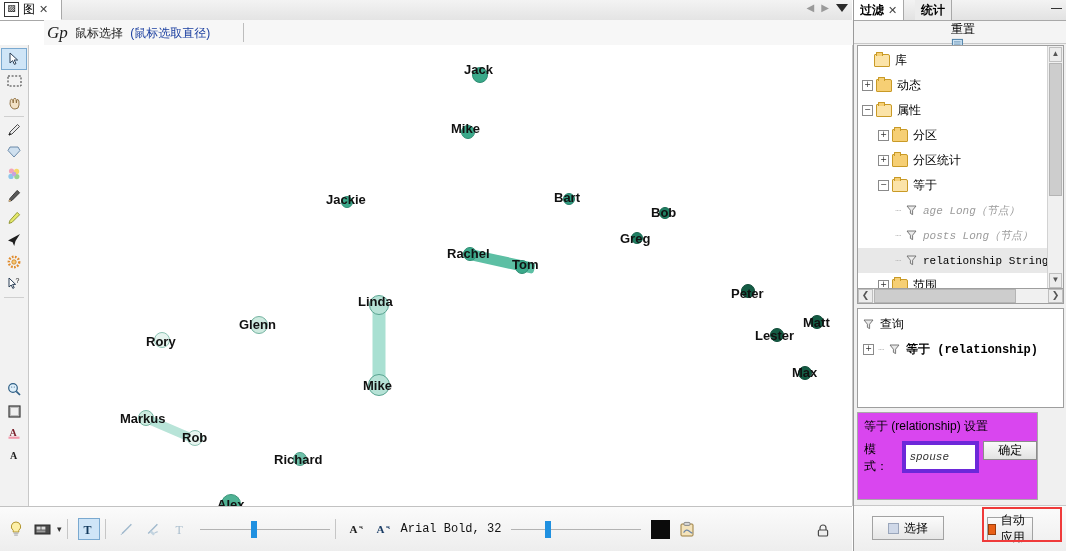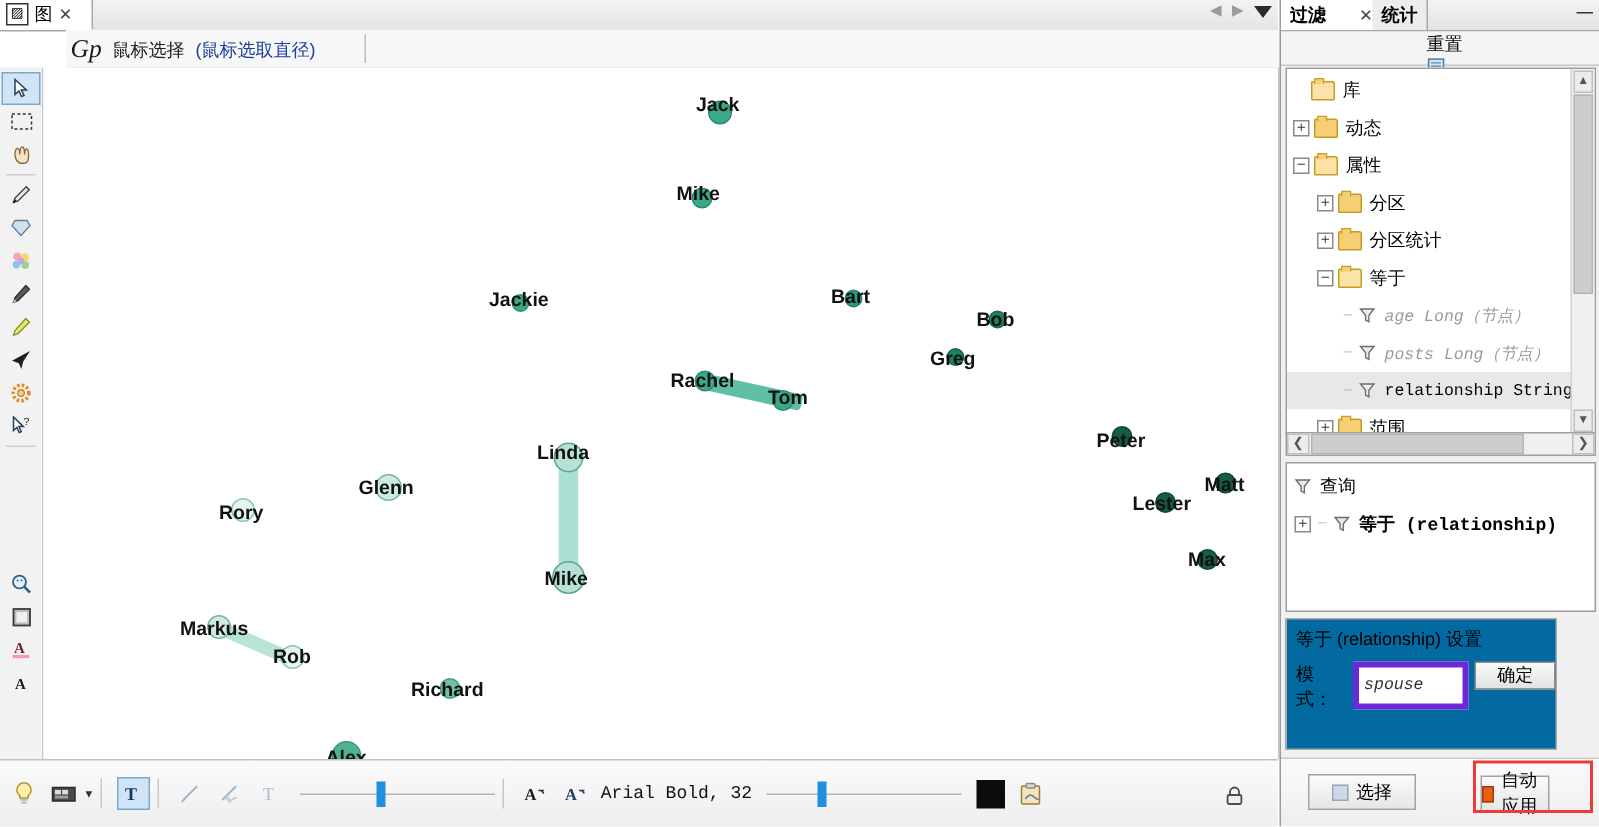--- a/index.html
+++ b/index.html
@@ -62,21 +62,21 @@
   .fontlbl{font-family:"Liberation Mono","DejaVu Sans Mono",monospace;font-size:12px;
            color:#111;margin-left:6px;}
   .swatch{width:19px;height:19px;background:#0b0b0b;margin-left:10px;}
   .lockicon{position:absolute;right:22px;top:16px;}
 
   
   .rpanel{position:absolute;left:853px;top:0;width:213px;height:551px;
           background:#f0f0f0;border-left:1px solid #9a9a9a;}
   .rtabs{position:absolute;left:0;top:0;width:213px;height:20px;
          background:linear-gradient(#f3f3f3,#e2e2e2);border-bottom:1px solid #a8a8a8;}
-  .rtab{position:absolute;top:0;height:20px;display:flex;align-items:center;gap:22px;
+  .rtab{position:absolute;top:0;height:20px;display:flex;align-items:center;gap:4px;
         padding:0 6px;box-sizing:border-box;font-weight:bold;font-size:12px;
         border-right:1px solid #a8a8a8;background:#fff;cursor:pointer;}
   .rmin{position:absolute;right:5px;top:8px;width:11px;height:1px;background:#333;}
   .rtool{position:absolute;left:0;top:21px;width:213px;height:22px;
          background:#f4f4f4;border-bottom:1px solid #c8c8c8;display:flex;align-items:center;flex-direction:column;}
   .reset{font-size:12px;margin-left:5px;cursor:pointer;}
   .rtsep{width:1px;height:16px;background:#c2c2c2;margin:0 6px;}
   .ricon{width:18px;height:18px;margin-right:4px;display:flex;align-items:center;
          justify-content:center;cursor:pointer;}
 
@@ -107,21 +107,21 @@
 
   .hscroll{position:absolute;left:3px;top:288px;width:207px;height:16px;background:#f0f0f0;
            border:1px solid #9e9e9e;box-sizing:border-box;display:flex;align-items:center;}
   .hbtn{width:15px;height:14px;background:#ececec;border:1px solid #bfbfbf;box-sizing:border-box;
         font-size:9px;text-align:center;line-height:11px;color:#555;cursor:pointer;}
   .hthumb{height:14px;background:#cdcdcd;border:1px solid #b4b4b4;box-sizing:border-box;}
 
   .query{position:absolute;left:3px;top:308px;width:207px;height:100px;background:#fff;
          border:1px solid #9e9e9e;box-sizing:border-box;padding-top:3px;}
 
-  .settings{position:absolute;left:3px;top:412px;width:181px;height:88px;background:#0369a1;
+  .settings{position:absolute;left:3px;top:412px;width:181px;height:88px;background:#d946ef;
             border:1px solid #a9a9a9;box-sizing:border-box;}
   .sttitle{font-size:12px;margin:5px 0 0 6px;}
   .strow{display:flex;align-items:flex-start;margin:6px 0 0 6px;gap:4px;}
   .stinput{width:77px;height:17px;background:#fff;border:4px solid #6d28d9;box-sizing:border-box;
            font-size:11px;font-style:italic;color:#333;padding:12px 3px;
            font-family:"Liberation Mono","DejaVu Sans Mono",monospace;}
   .stok{width:56px;height:19px;background:linear-gradient(#fafafa,#e2e2e2);
         border:1px solid #8c8c8c;box-sizing:border-box;font-size:12px;text-align:center;
         line-height:17px;cursor:pointer;}
   .cbrow{display:flex;align-items:center;margin:7px 0 0 38px;gap:4px;font-size:12px;}

